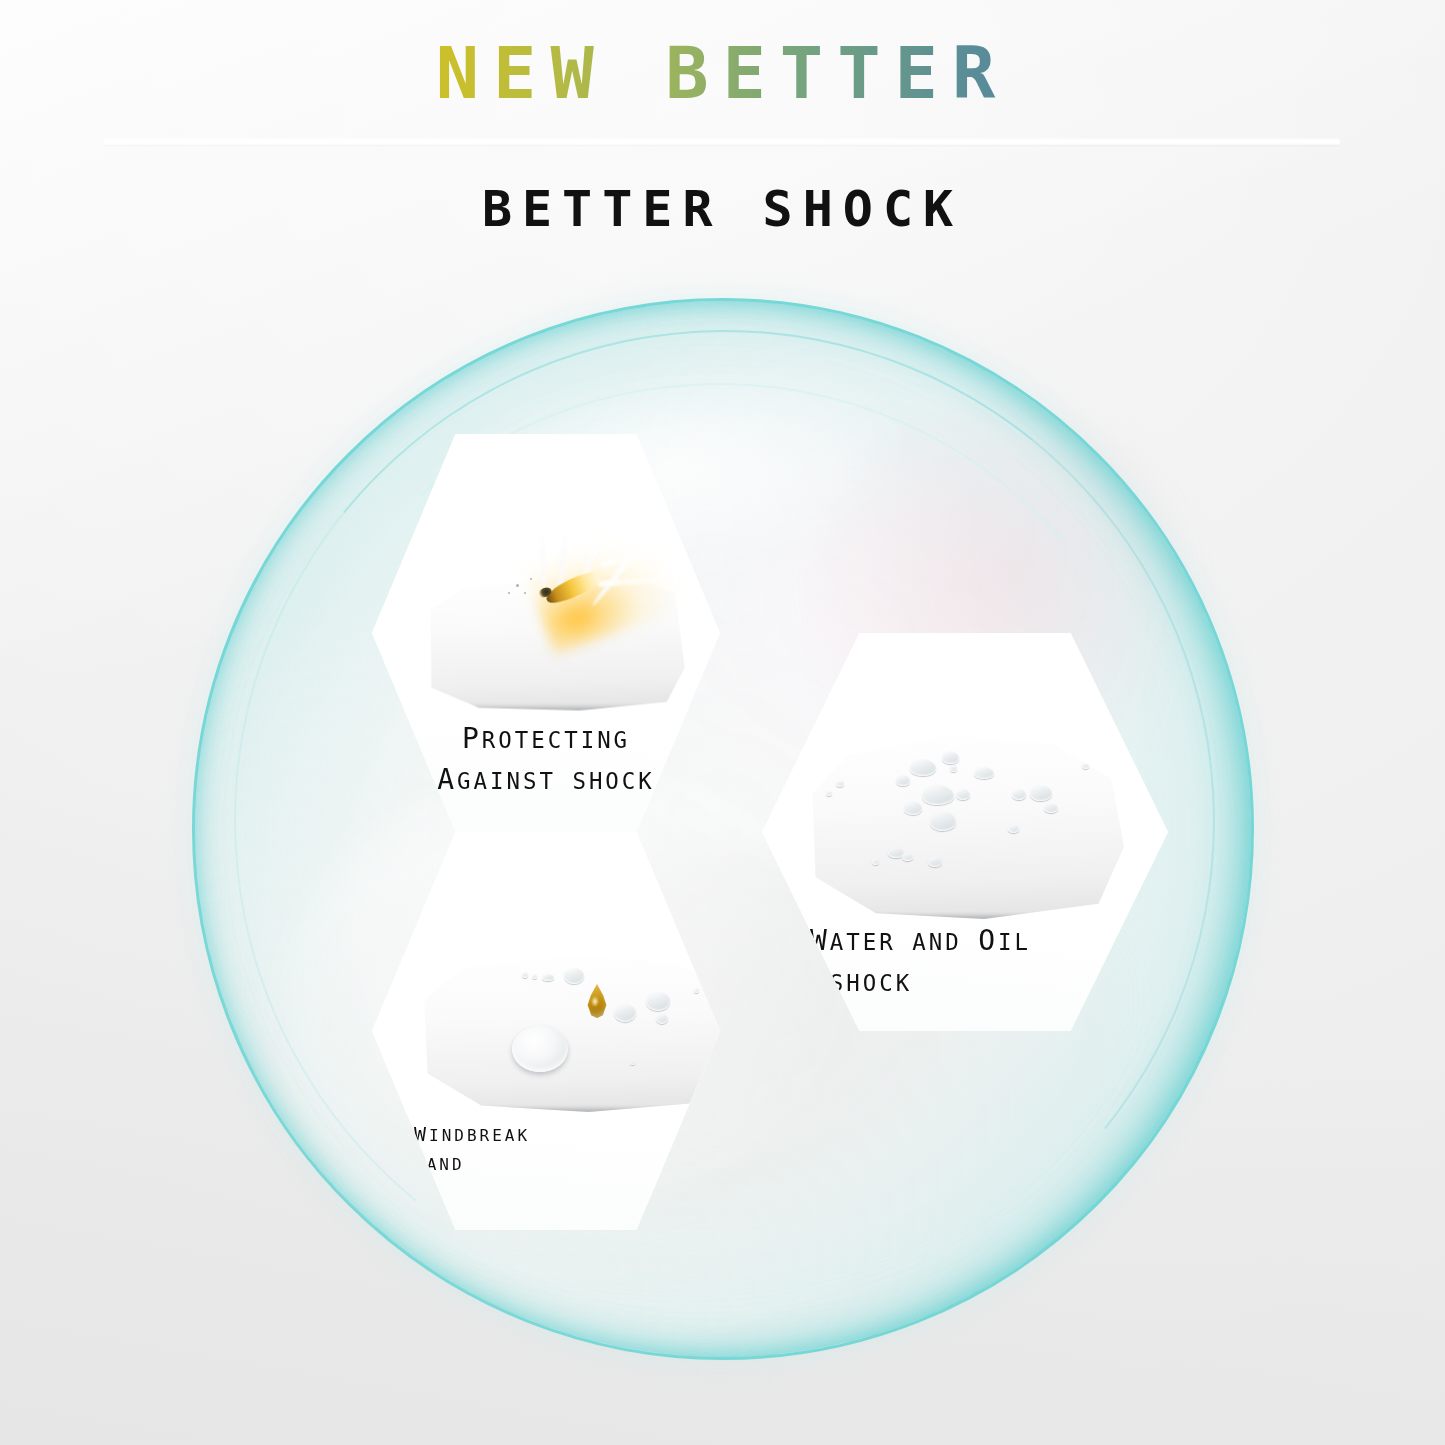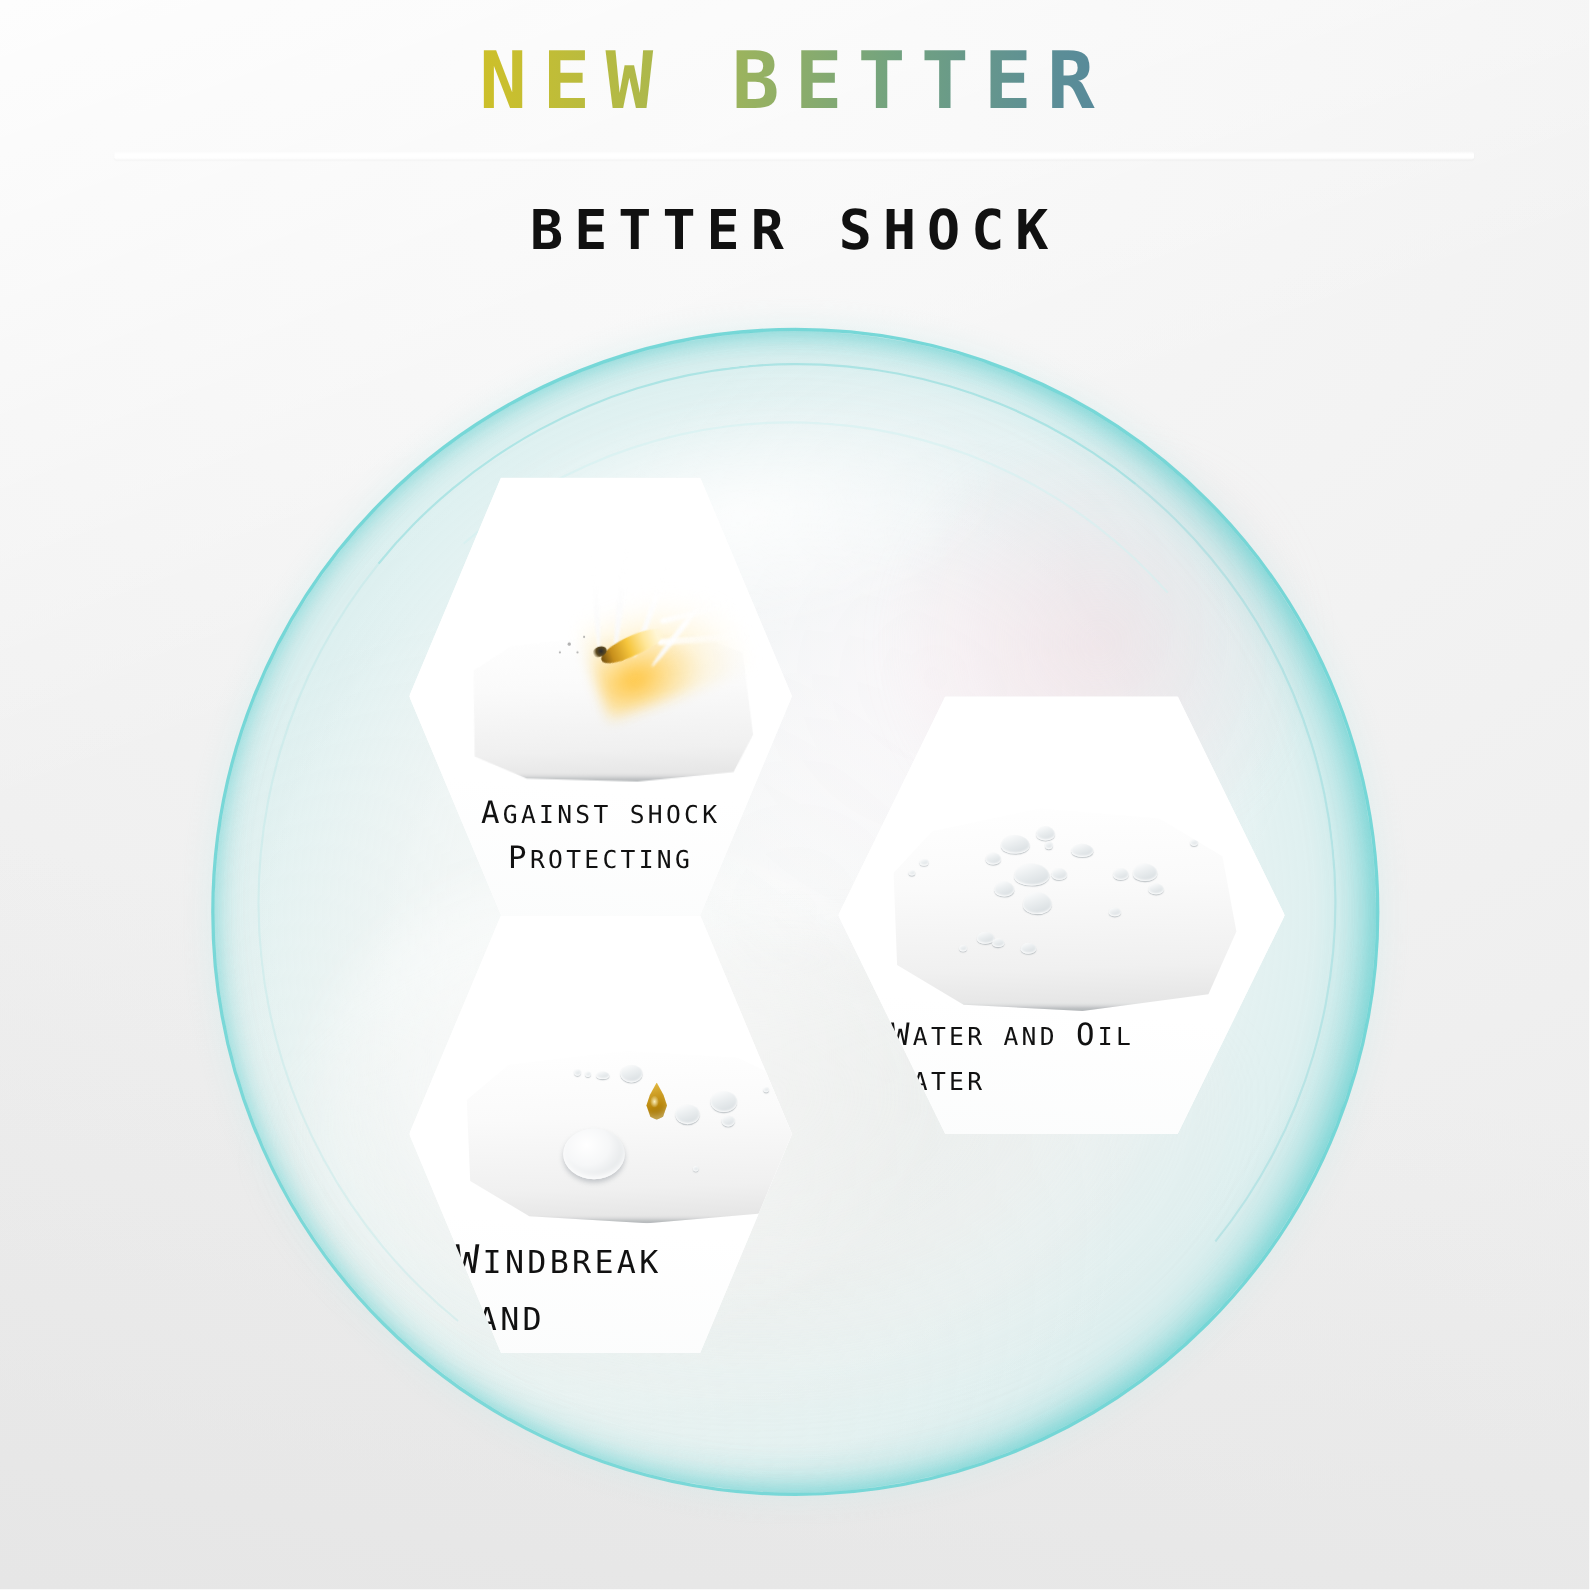--- a/index.html
+++ b/index.html
@@ -214,21 +214,21 @@
     left: 48px; right: 0;
     text-align: left;
     font-size: 28px;
     letter-spacing: 3px;
     font-weight: 500;
   }
   #cap-wind {
     top: 288px;
     left: 42px; right: 0;
     text-align: left;
-    font-size: 36px;
+    font-size: 20px;
     letter-spacing: 3px;
     font-weight: 500;
   }
 
   
   .lens {
     position: absolute;
     background:
       linear-gradient(178deg, #ffffff 0%, #fafafa 40%, #f0f0f0 78%, #e2e2e2 100%);
     border-radius: 44px 30px 34px 40px / 60px 54px 46px 50px;
@@ -376,22 +376,22 @@
       <div class="streak s6"></div>
       <div class="spark-core"></div>
       <div class="spark-tip"></div>
       <div class="debris" style="left:26px; top:92px; width:3px; height:3px;"></div>
       <div class="debris" style="left:34px; top:100px; width:2px; height:2px;"></div>
       <div class="debris" style="left:18px; top:100px; width:2px; height:2px;"></div>
       <div class="debris" style="left:40px; top:86px; width:2px; height:2px;"></div>
     </div>
 
     <div class="hex-caption" id="cap-shock">
+      <span class="cap-line"><span class="big">P</span><span class="sm">ROTECTING</span></span>
       <span class="cap-line"><span class="big">A</span><span class="sm">GAINST SHOCK</span></span>
-      <span class="cap-line"><span class="big">P</span><span class="sm">ROTECTING</span></span>
     </div>
   </div>
 
   <div class="hex" id="hex-water">
     <div class="hex-inner"></div>
 
     <div class="lens" id="lens2">
       <div class="drop flat" style="left:104px; top:30px; width:26px; height:17px;"></div>
       <div class="drop flat" style="left:136px; top:22px; width:17px; height:13px;"></div>
       <div class="drop flat" style="left:90px;  top:46px; width:14px; height:11px;"></div>
@@ -409,21 +409,21 @@
       <div class="drop flat" style="left:96px;  top:124px; width:11px; height:8px;"></div>
       <div class="drop flat" style="left:122px; top:128px; width:14px; height:10px;"></div>
       <div class="drop" style="left:66px; top:130px; width:7px; height:6px;"></div>
       <div class="drop" style="left:30px; top:52px; width:8px; height:6px;"></div>
       <div class="drop" style="left:20px; top:62px; width:6px; height:5px;"></div>
       <div class="drop" style="left:276px; top:34px; width:7px; height:6px;"></div>
     </div>
 
     <div class="hex-caption" id="cap-water">
       <span class="cap-line"><span class="big">W</span><span class="sm">ATER AND </span><span class="big">O</span><span class="sm">IL</span></span>
-      <span class="cap-line"><span class="big">P</span><span class="sm">ATER</span></span>
+      <span class="cap-line"><span class="big">P</span><span class="sm">SHOCK</span></span>
     </div>
   </div>
 
   <div class="hex" id="hex-wind">
     <div class="hex-inner"></div>
 
     <div class="lens" id="lens3">
       <div class="bigdrop" style="left:94px; top:74px; width:56px; height:46px;"></div>
       <div class="drop" style="left:146px; top:16px; width:20px; height:16px;"></div>
       <div class="drop flat" style="left:124px; top:22px; width:12px; height:7px;"></div>

